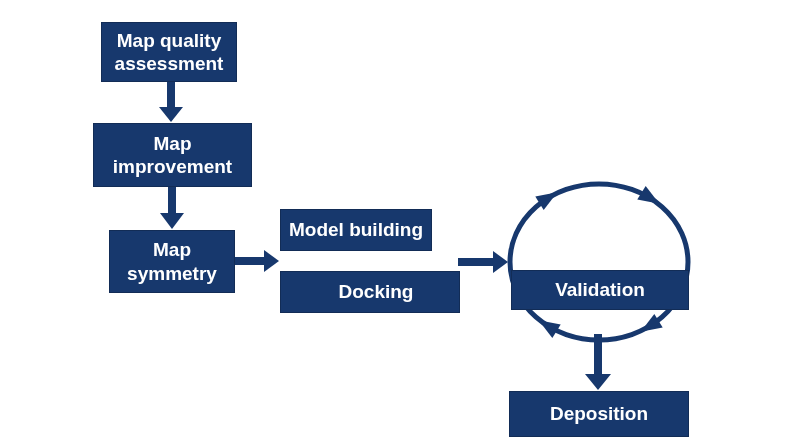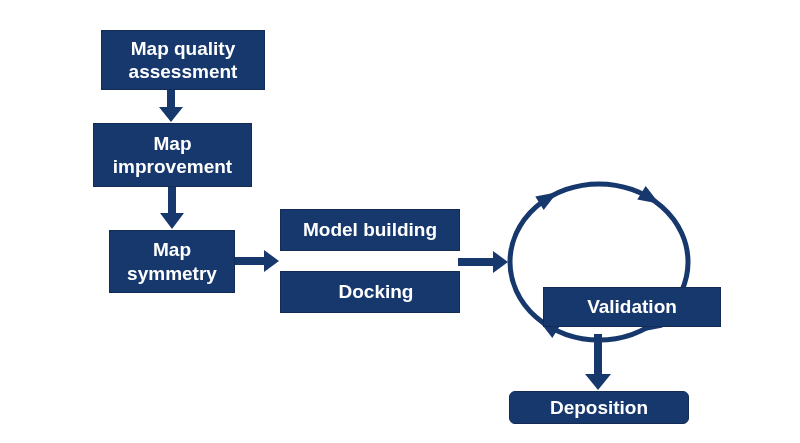--- a/index.html
+++ b/index.html
@@ -68,30 +68,30 @@
       <rect class="ink-fill" x="458" y="258" width="36" height="8"></rect>
       <polygon class="ink-fill" points="493,251 493,273 508,262"></polygon>
     </g>
 
     <g>
       <rect class="ink-fill" x="594" y="334" width="8" height="42"></rect>
       <polygon class="ink-fill" points="585,374 611,374 598,390"></polygon>
     </g>
   </svg>
 
-  <div class="node" style="left:101px;top:22px;width:164px;height:60px;margin-top:8px;">Map quality
+  <div class="node" style="left:101px;top:22px;width:136px;height:60px;">Map quality
 assessment</div>
 
   <div class="node" style="left:93px;top:123px;width:159px;height:64px;">Map
 improvement</div>
 
   <div class="node" style="left:109px;top:230px;width:126px;height:63px;">Map
 symmetry</div>
 
-  <div class="node" style="left:280px;top:209px;width:180px;height:42px;">Model building</div>
+  <div class="node" style="left:280px;top:209px;width:152px;height:42px;">Model building</div>
 
   <div class="node" style="left:280px;top:271px;width:180px;height:42px;padding-left:12px;">Docking</div>
 
 
-  <div class="node" style="left:511px;top:287px;width:178px;height:40px;margin-left:32px;">Validation</div>
+  <div class="node" style="left:511px;top:270px;width:178px;height:40px;">Validation</div>
 
-  <div class="node" style="left:509px;top:391px;width:180px;height:33px;border-radius:6px;">Deposition</div>
+  <div class="node" style="left:509px;top:391px;width:180px;height:46px;">Deposition</div>
 </div>
 
 </body></html>

